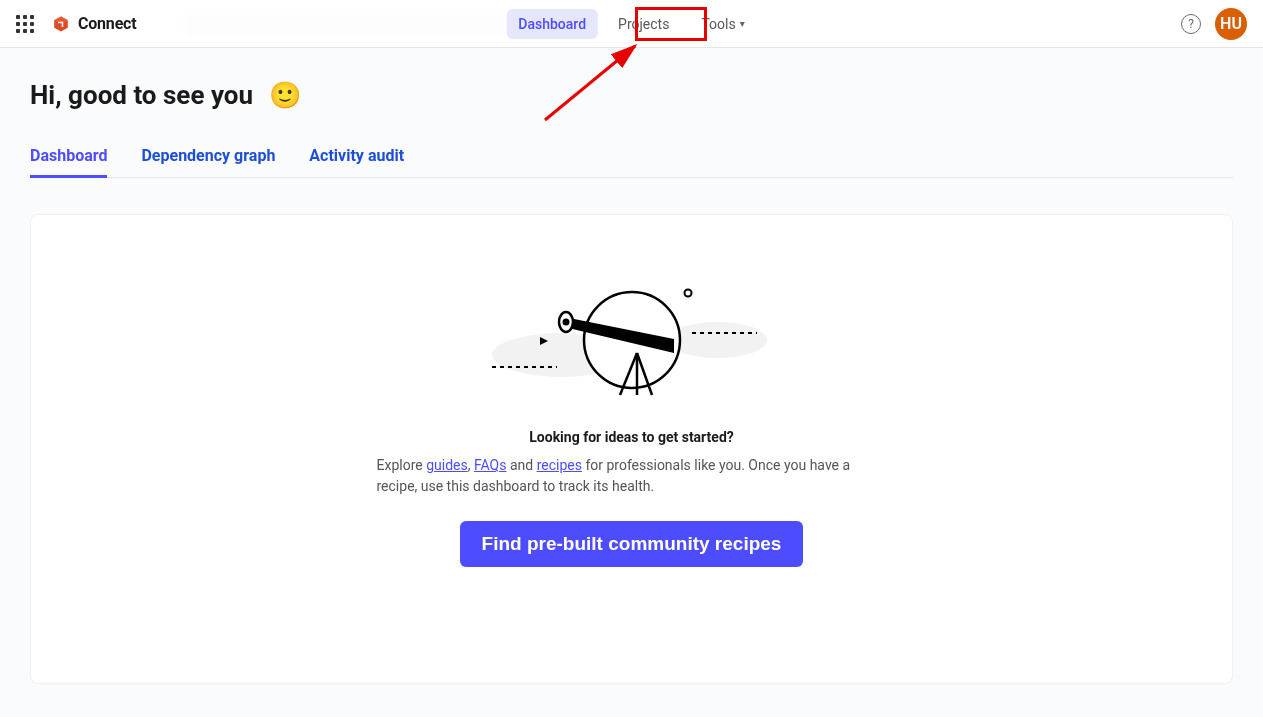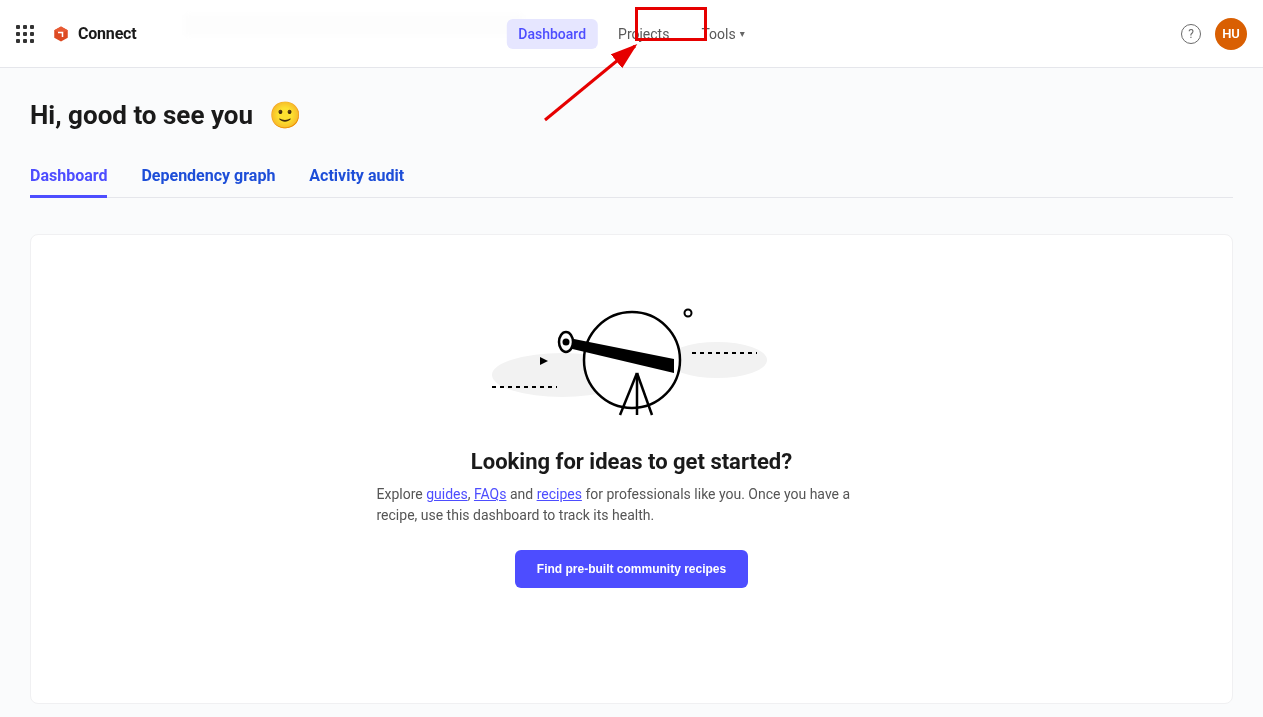--- a/index.html
+++ b/index.html
@@ -6,21 +6,21 @@
     body {
       font-family: -apple-system, BlinkMacSystemFont, "Segoe UI", Roboto, Helvetica, Arial, sans-serif;
       background: #fafbfc;
       color: #1a1a1a;
       width: 1263px;
       height: 717px;
       overflow: hidden;
     }
     
     .header {
-      height: 68px;
+      height: 48px;
       background: #fff;
       border-bottom: 1px solid #e5e6eb;
       display: flex;
       align-items: center;
       padding: 0 16px;
       position: relative;
     }
     .apps-icon {
       width: 18px; height: 18px;
       display: grid;
@@ -80,21 +80,21 @@
       border-radius: 50%;
       display: flex; align-items: center; justify-content: center;
       font-size: 12px; color: #6b6b6b;
       cursor: pointer;
     }
     .avatar {
       width: 32px; height: 32px;
       border-radius: 50%;
       background: #d95f02;
       color: #fff;
-      font-size: 13px;
+      font-size: 16px;
       font-weight: 600;
       display: flex; align-items: center; justify-content: center;
       cursor: pointer;
     }
     
     .page {
       padding: 32px 30px 0 30px;
     }
     .greeting {
       font-size: 26px;
@@ -133,39 +133,39 @@
       align-items: center;
       min-height: 470px;
     }
     .illustration {
       width: 300px;
       height: 130px;
       position: relative;
       margin-bottom: 24px;
     }
     .card-title {
-      font-size: 22px;
+      font-size: 14px;
       font-weight: 700;
       margin-bottom: 10px;
       text-align: center;
     }
     .card-subtitle {
       font-size: 14px;
       color: #555;
       max-width: 510px;
       text-align: left;
       line-height: 1.5;
       margin-bottom: 24px;
     }
     .card-subtitle a { color: #4d4dff; text-decoration: underline; cursor: pointer; }
     .btn-primary {
       background: #4d4dff;
       color: #fff;
       font-weight: 700;
-      font-size: 12px;
+      font-size: 19px;
       border: none;
       border-radius: 6px;
       padding: 12px 22px;
       cursor: pointer;
     }
     
     .annotation {
       position: absolute;
       top: 7px;
       left: 635px;

